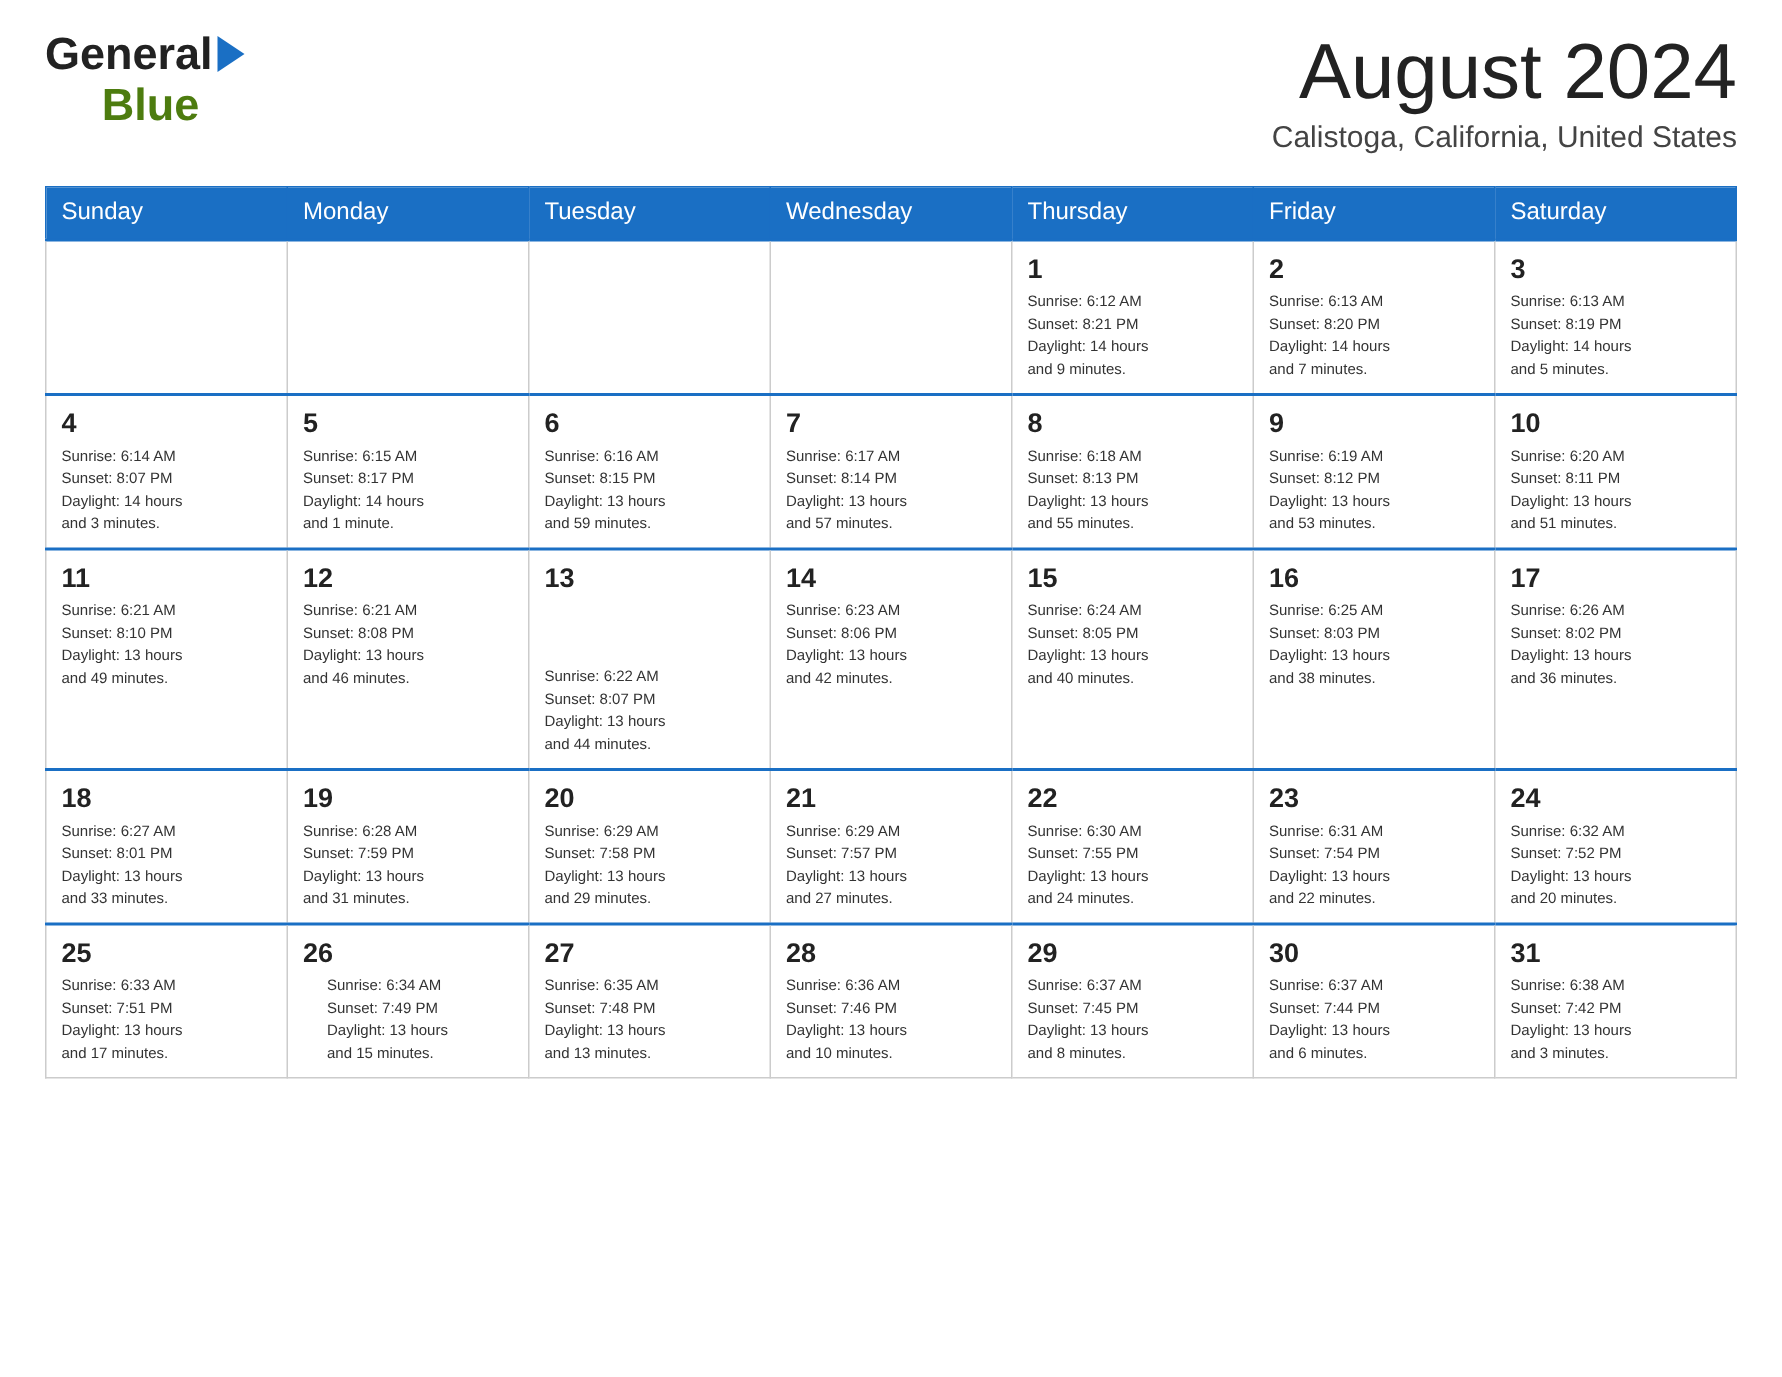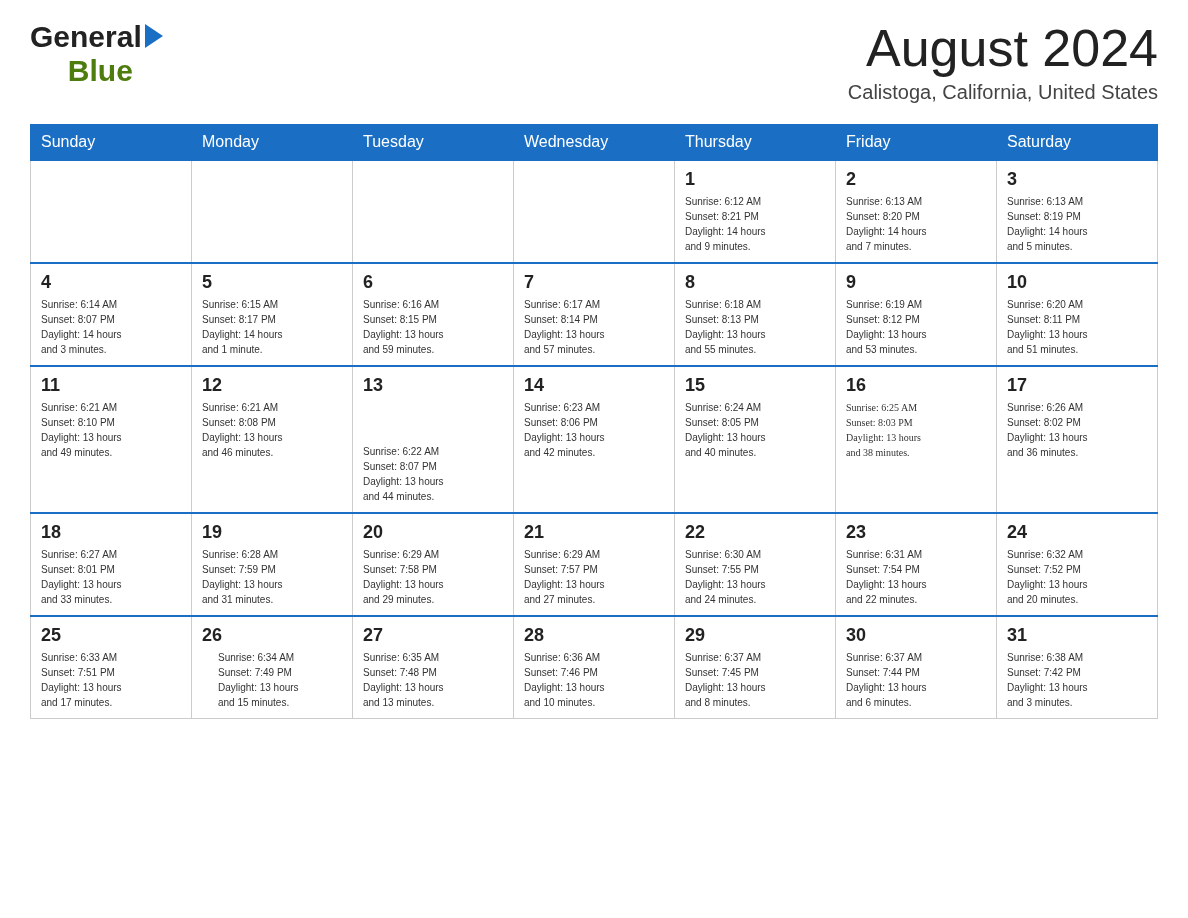--- a/index.html
+++ b/index.html
@@ -240,21 +240,21 @@
         </td>
         <td>
           <span class="day-number">15</span>
           <div class="day-info" style="white-space: pre-line;">Sunrise: 6:24 AM
 Sunset: 8:05 PM
 Daylight: 13 hours
 and 40 minutes.</div>
         </td>
         <td>
           <span class="day-number">16</span>
-          <div class="day-info" style="white-space: pre-line; font-family: Liberation Serif, serif;">Sunrise: 6:25 AM
+          <div class="day-info" style="white-space: pre-line;">Sunrise: 6:25 AM
 Sunset: 8:03 PM
 Daylight: 13 hours
 and 38 minutes.</div>
         </td>
         <td>
           <span class="day-number">17</span>
           <div class="day-info" style="white-space: pre-line;">Sunrise: 6:26 AM
 Sunset: 8:02 PM
 Daylight: 13 hours
 and 36 minutes.</div>

